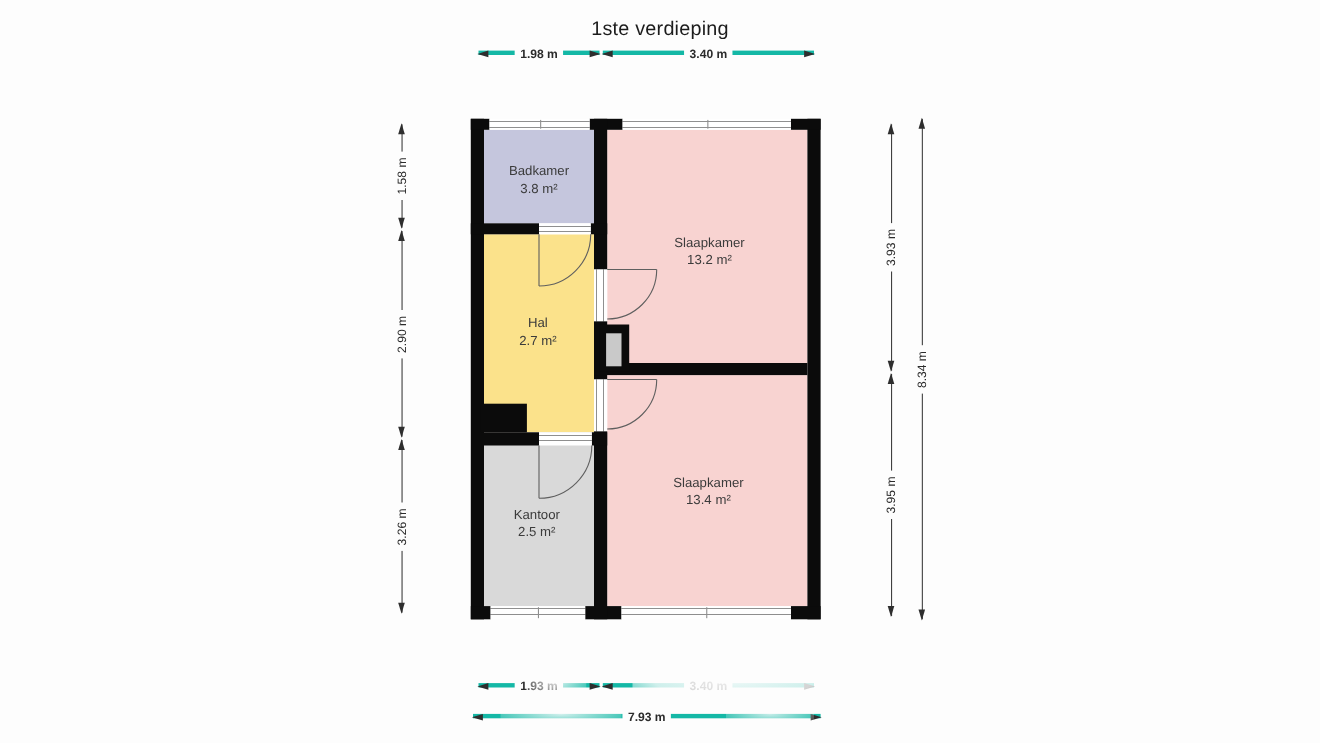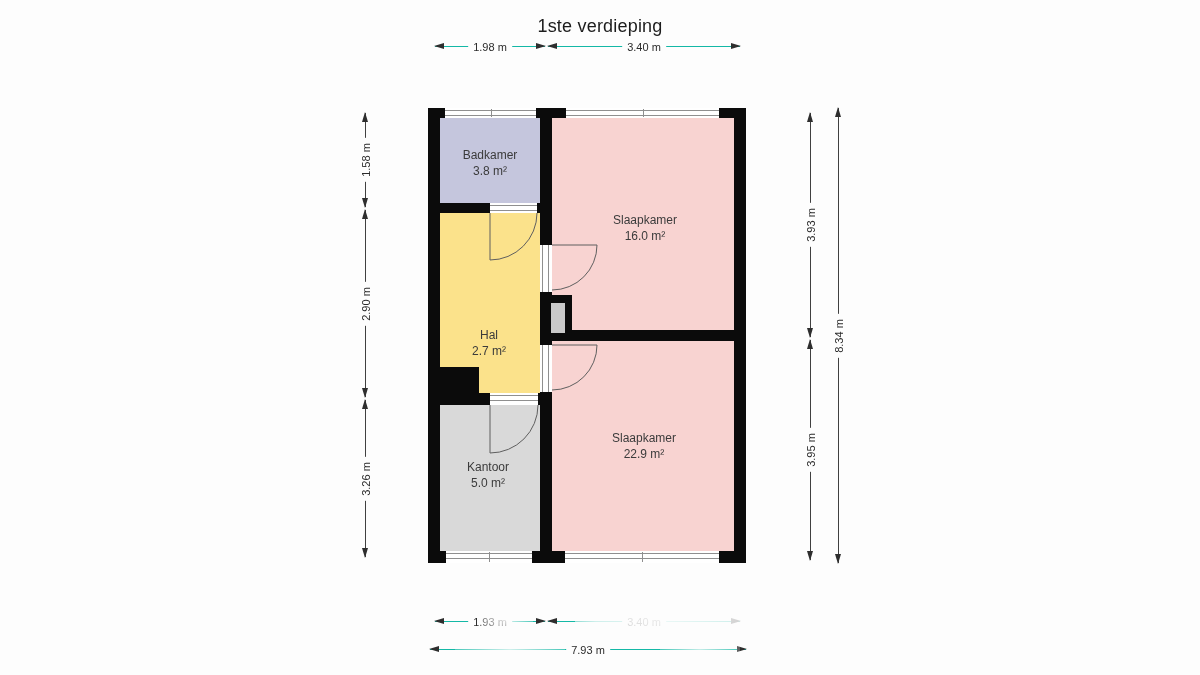--- a/index.html
+++ b/index.html
@@ -23,21 +23,21 @@
            linear-gradient(to bottom,#ffffff 0 2px,#8f8f8f 2px 3px,#ffffff 3px 7px,#8f8f8f 7px 8px,#ffffff 8px 100%); }
   .win-v { position:absolute; background:
            linear-gradient(to right,#ffffff 0 2px,#8f8f8f 2px 3px,#ffffff 3px 8px,#8f8f8f 8px 9px,#ffffff 9px 100%); }
   .tick-v { position:absolute; top:1px; bottom:1px; width:1px; background:#8f8f8f; left:50%; }
 
   .door-svg { position:absolute; overflow:visible; }
 
   .shaft-inner { position:absolute; }
 
   
-  .dimh { position:absolute; height:0; border-top:1px solid #14b8a6; }
+  .dimh { position:absolute; height:0; border-top:4px solid #14b8a6;font-weight:bold; }
   .dimv { position:absolute; width:0; border-left:1px solid #404040; }
   .ar { position:absolute; width:0; height:0; border-style:solid; }
   .ar-l { left:-1px; top:-4px; border-width:3.5px 10px 3.5px 0; border-color:transparent #2e2e2e transparent transparent; }
   .ar-r { right:-1px; top:-4px; border-width:3.5px 0 3.5px 10px; border-color:transparent transparent transparent #2e2e2e; }
   .ar-u { top:-1px; left:-4px; border-width:0 3.5px 10px 3.5px; border-color:transparent transparent #2e2e2e transparent; }
   .ar-d { bottom:-1px; left:-4px; border-width:10px 3.5px 0 3.5px; border-color:#2e2e2e transparent transparent transparent; }
   .dlabel { position:absolute; background:#fdfdfd; color:#2b2b2b; font-size:11px;
             padding:0 5px; white-space:nowrap; }
   .dimh .dlabel { left:50%; top:0; transform:translate(-50%,-54%); }
   .dimv .dlabel { top:50%; left:0; transform:translate(-50%,-50%) rotate(-90deg); }
@@ -112,33 +112,33 @@
   <svg class="door-svg" style="left:485px;top:400px;" width="60" height="62">
     <path d="M5,5 L5,53 M53,5 A48,48 0 0 1 5,53" stroke="#5f5f5f" stroke-width="1" fill="none"></path>
   </svg>
 
   <div class="room-label" style="left:490px;top:164px;">
     <div>Badkamer</div>
     <div>3.8 m²</div>
   </div>
   <div class="room-label" style="left:645px;top:229px;">
     <div>Slaapkamer</div>
-    <div>16.0 m²</div>
-  </div>
-  <div class="room-label" style="left:489px;top:302px;margin-top:42px;">
+    <div>13.2 m²</div>
+  </div>
+  <div class="room-label" style="left:489px;top:302px;">
     <div>Hal</div>
     <div>2.7 m²</div>
   </div>
   <div class="room-label" style="left:644px;top:447px;">
     <div>Slaapkamer</div>
-    <div>22.9 m²</div>
+    <div>13.4 m²</div>
   </div>
   <div class="room-label" style="left:488px;top:476px;">
     <div>Kantoor</div>
-    <div>5.0 m²</div>
+    <div>2.5 m²</div>
   </div>
 
   <div class="dimh" style="left:435px;top:46px;width:110px;">
     <span class="ar ar-l"></span>
     <span class="ar ar-r"></span>
     <span class="dlabel">1.98 m</span>
   </div>
   <div class="dimh" style="left:548px;top:46px;width:192px;">
     <span class="ar ar-l"></span>
     <span class="ar ar-r"></span>

